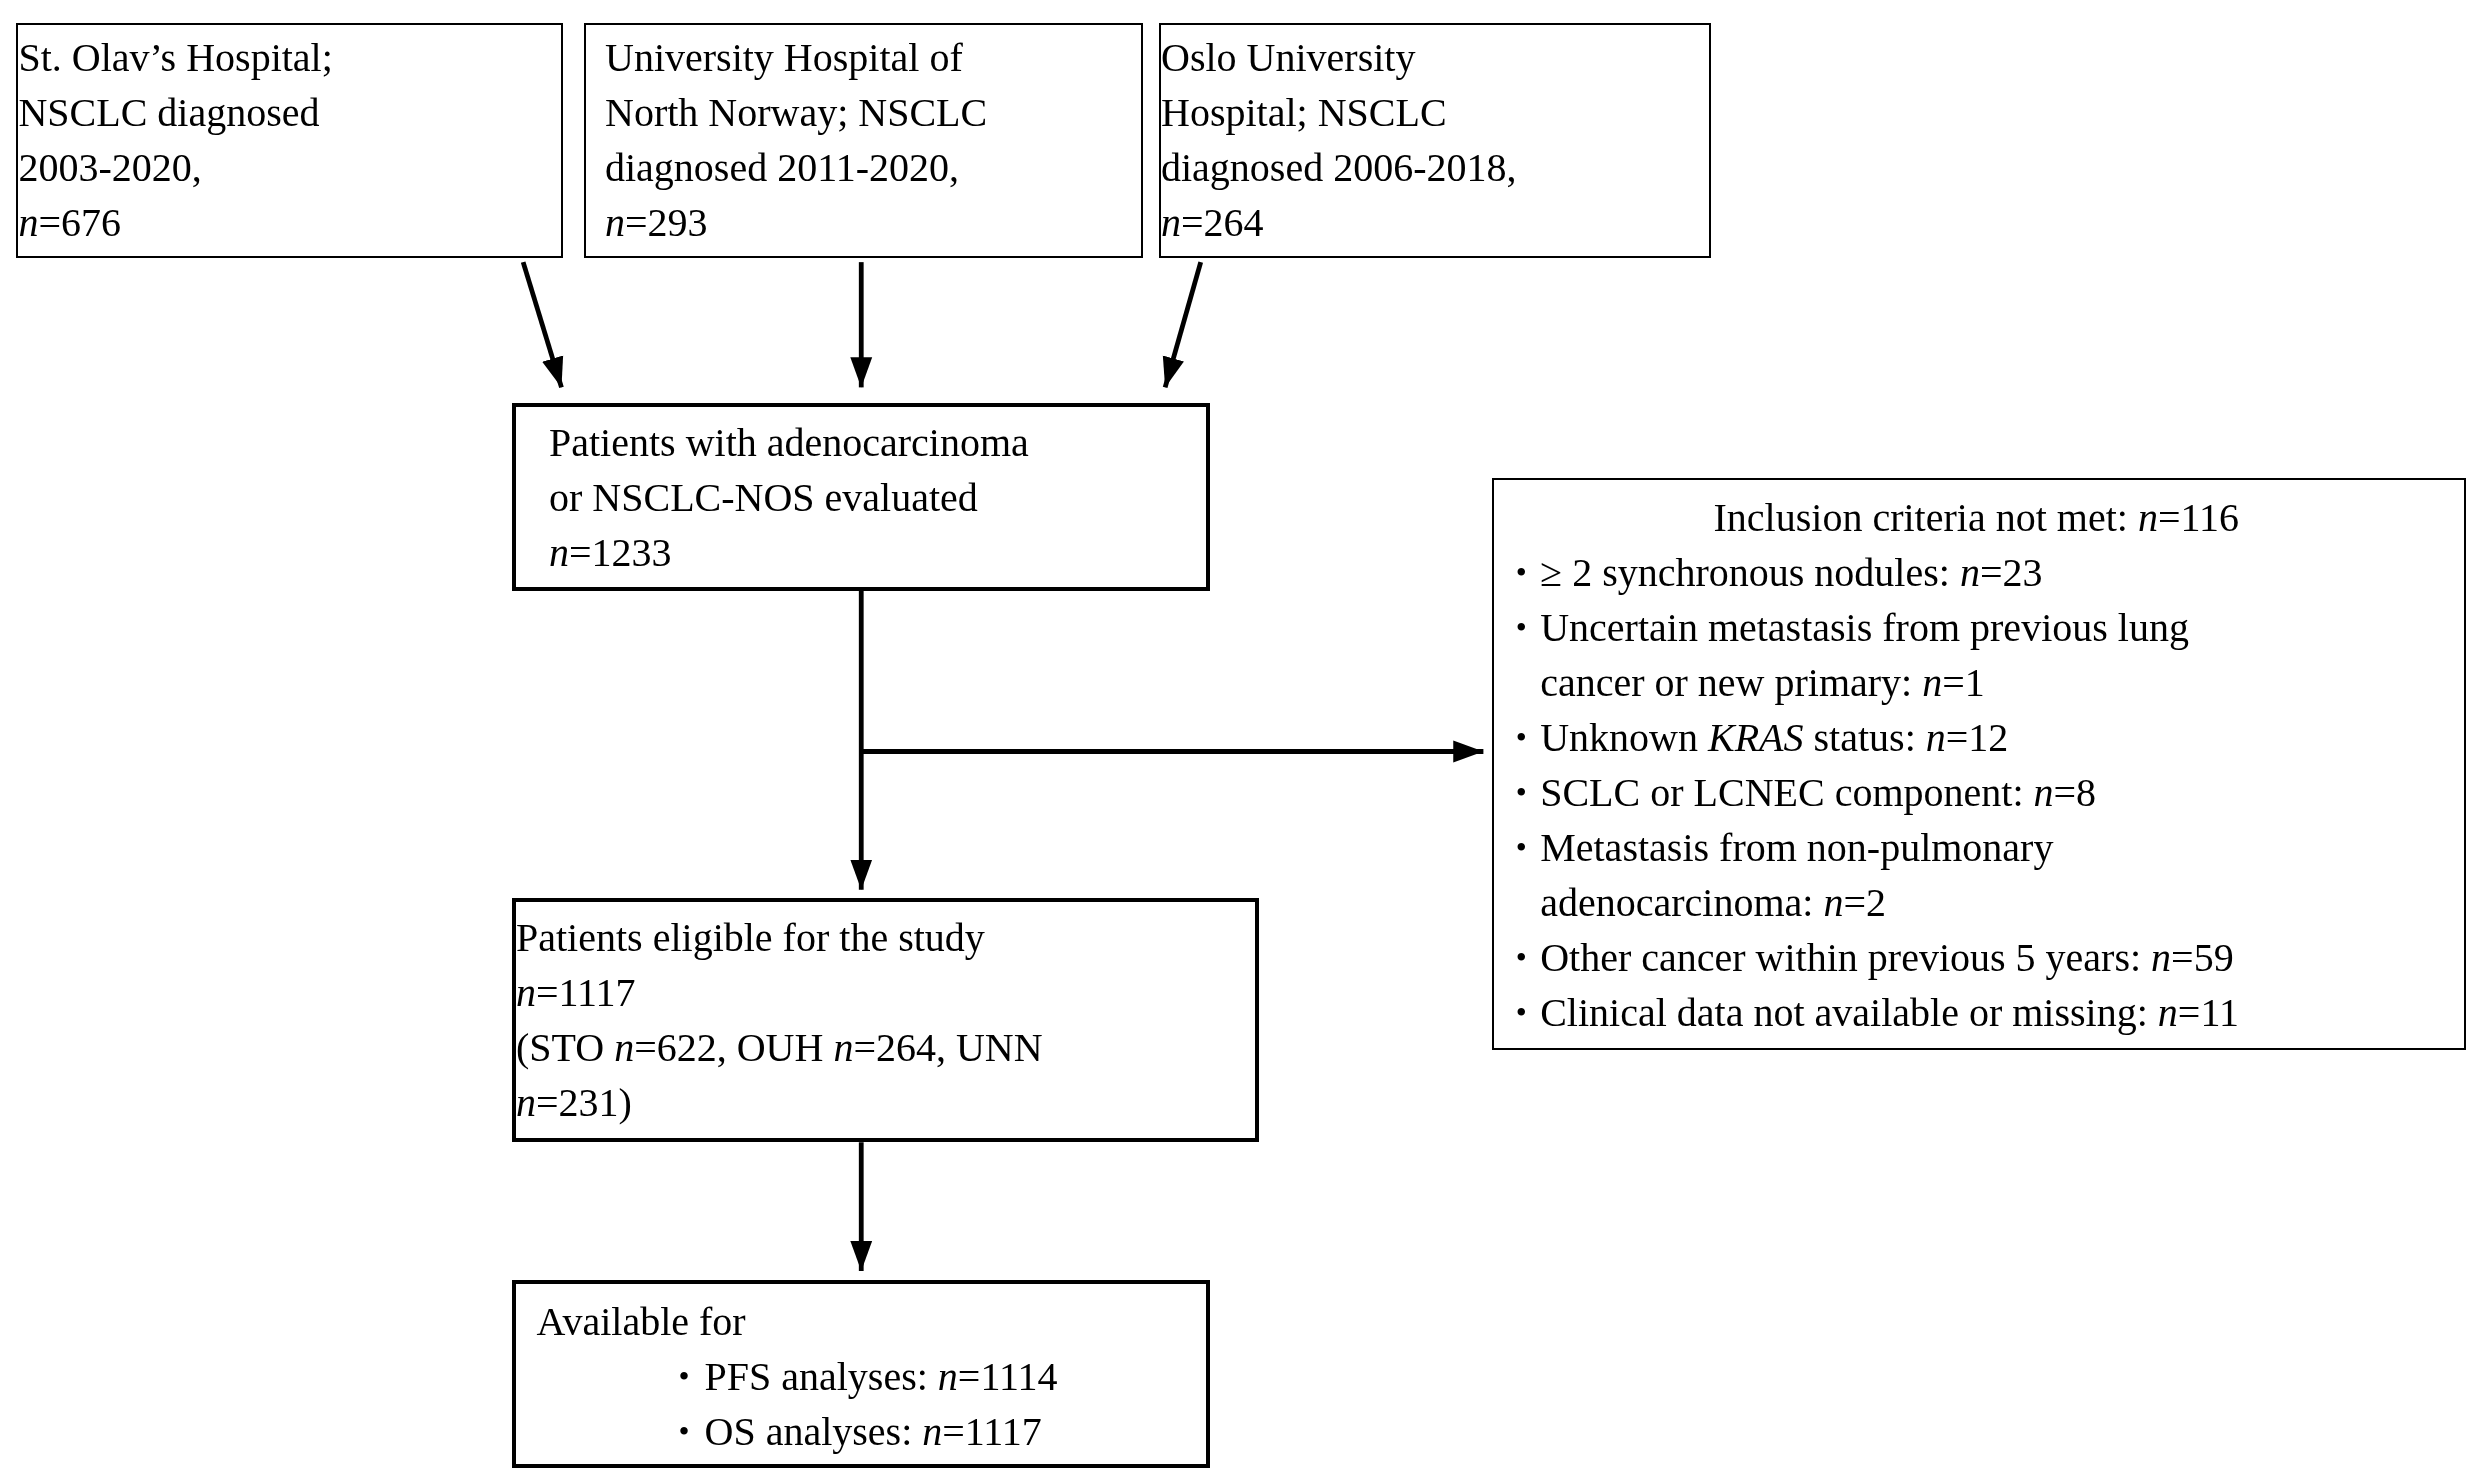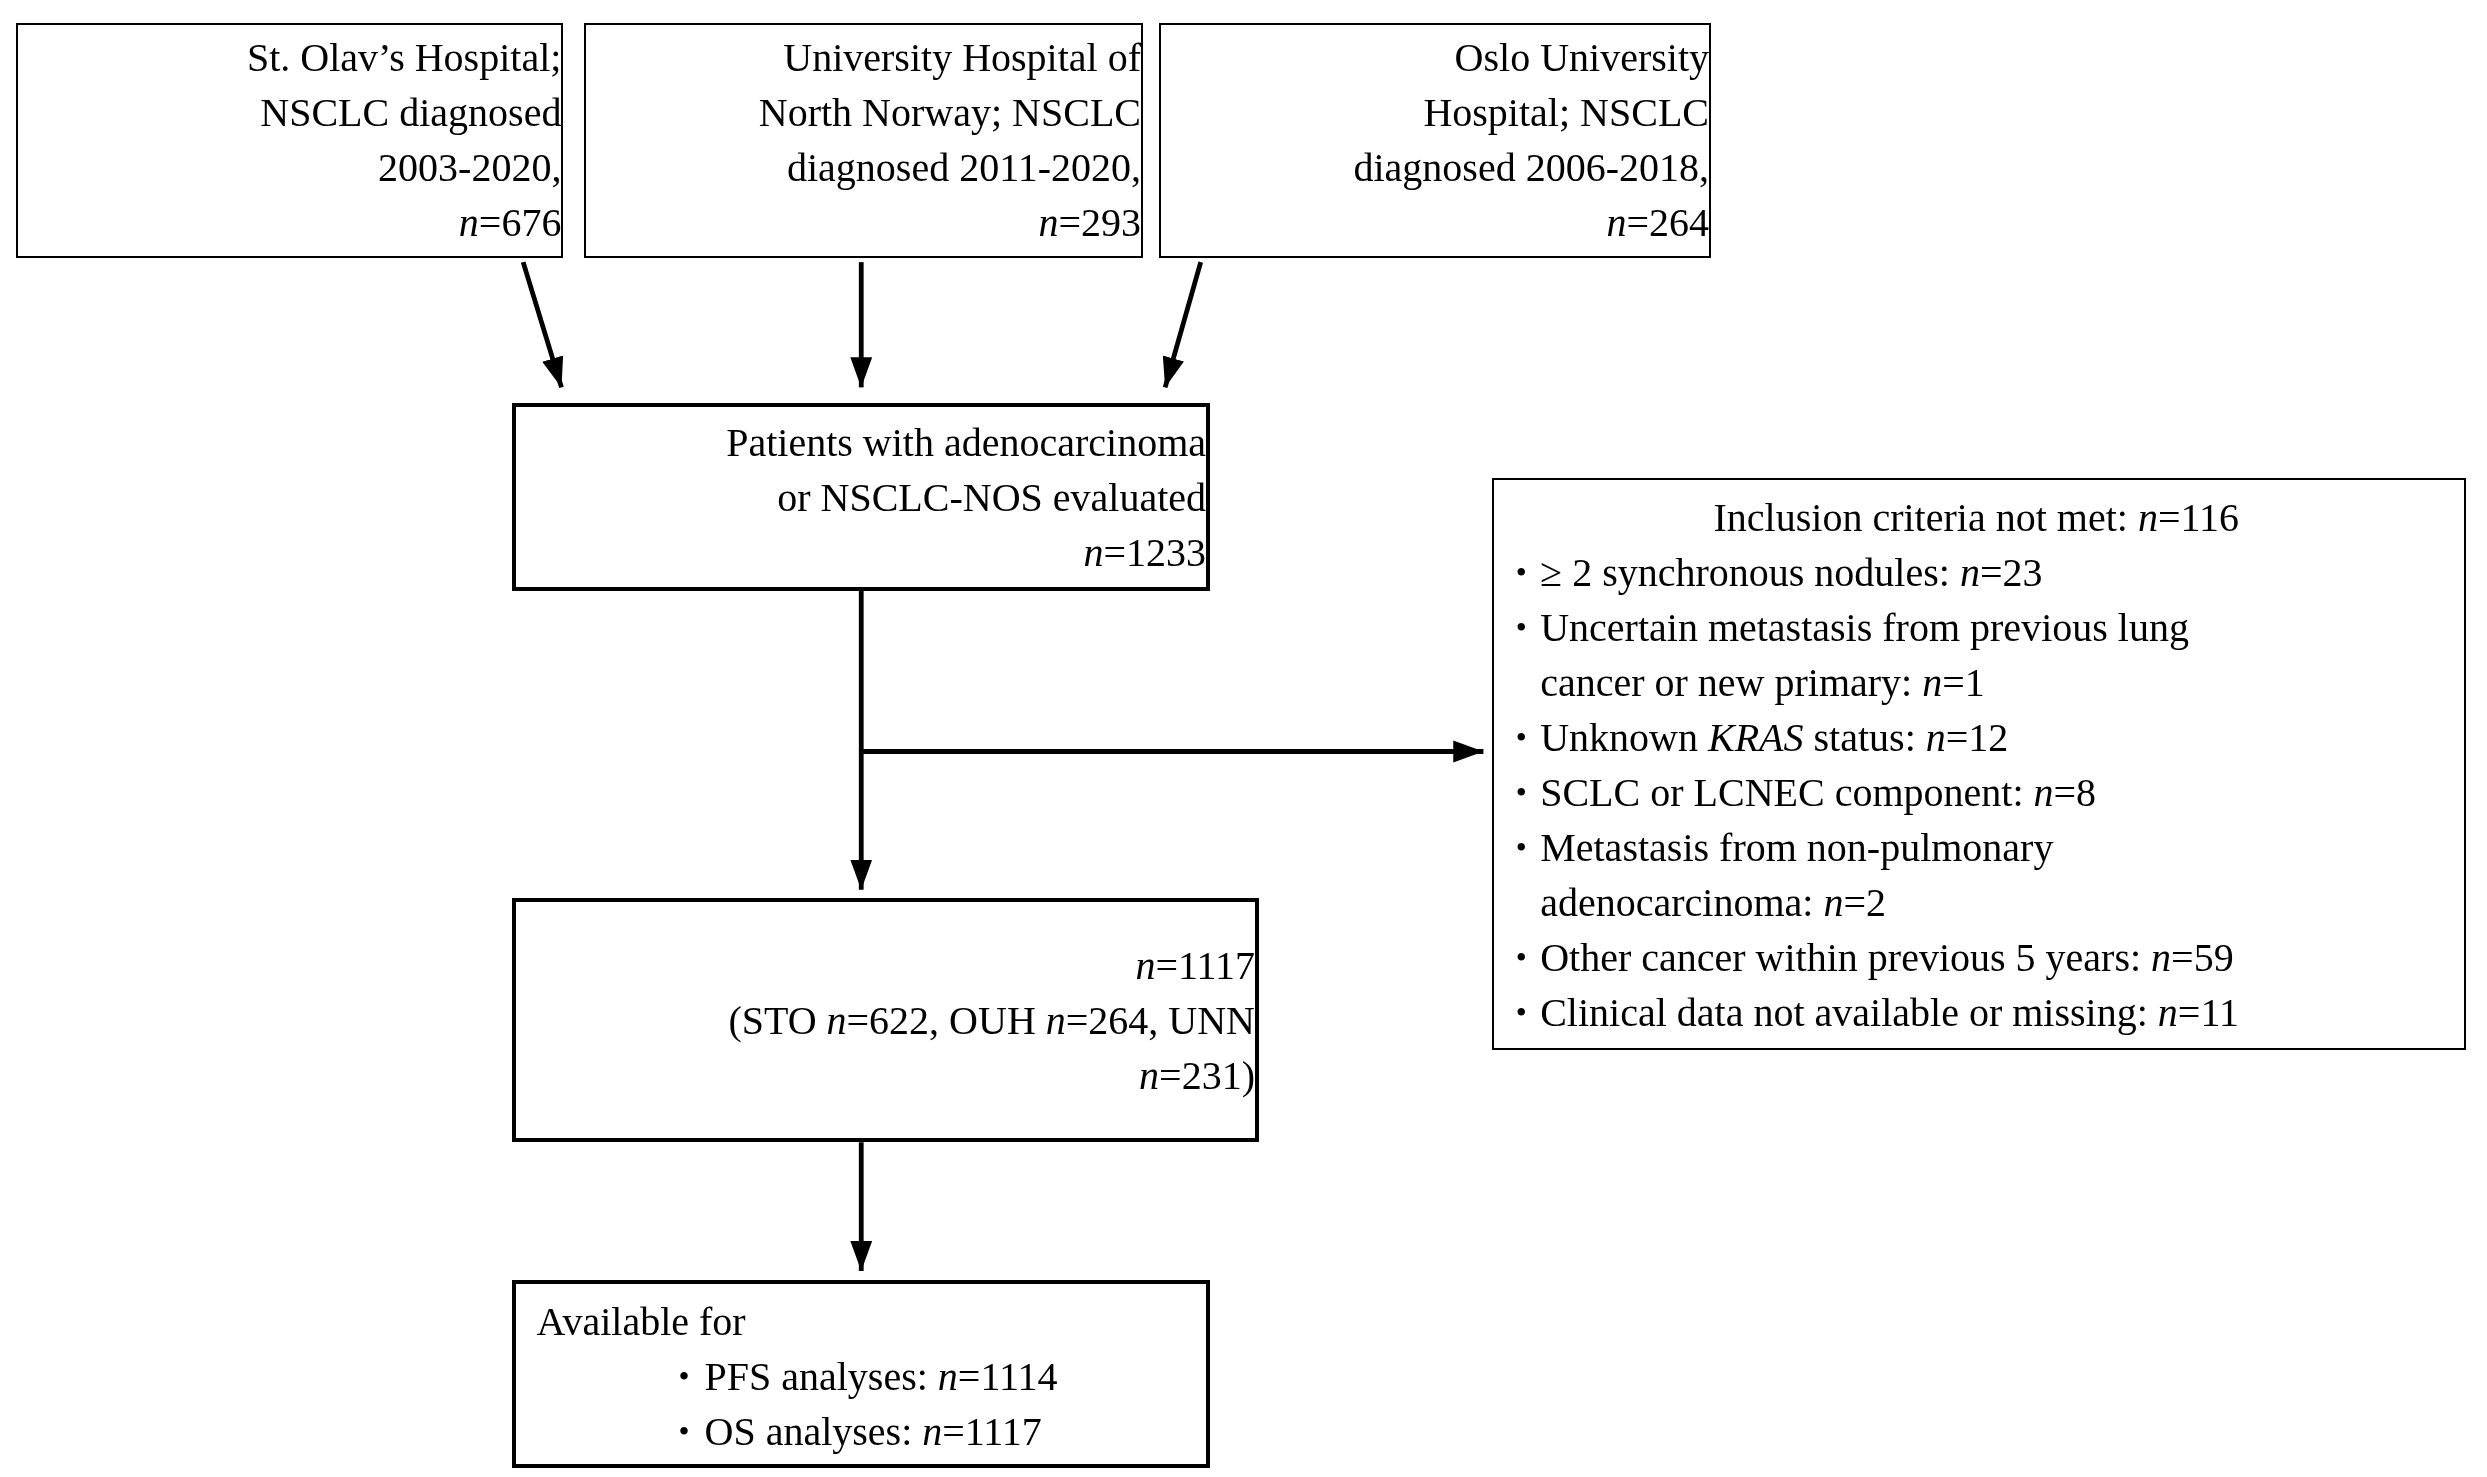--- a/index.html
+++ b/index.html
@@ -23,21 +23,21 @@
   .box {
     position: absolute;
     background: #ffffff;
     border: 2.7px solid #000000;
     box-sizing: border-box;
   }
   .center-box {
     display: flex;
     flex-direction: column;
     justify-content: center;
-    align-items: flex-end;
+    align-items: flex-start;
     text-align: center;
   }
   .center-box > div { white-space: nowrap; }
   .thick { border-width: 4.1px; }
 
   
   .exclusion {
     padding: 8.2px 13.7px 8.2px 8.2px;
     display: flex;
     flex-direction: column;
@@ -149,20 +149,21 @@
     </div>
     <div class="bullet-row">
       <span class="bullet">•</span>
       <div class="bullet-text">
           <div><span>Clinical data not available or missing: </span><i>n</i><span>=11</span></div>
         </div>
     </div>
   </div>
 
   <div class="box center-box thick" style="left:512px; top:898px; width:747px; height:244px;">
+      <div><span>Patients eligible for the study</span></div>
       <div><i>n</i><span>=1117</span></div>
       <div><span>(STO </span><i>n</i><span>=622, OUH </span><i>n</i><span>=264, UNN</span></div>
       <div><i>n</i><span>=231)</span></div>
     </div>
 
   <div class="box available thick" style="left:512px; top:1280px; width:698px; height:188px;">
     <div class="avail-title"><span>Available for</span></div>
     <div class="avail-bullets">
       <div class="bullet-row">
         <span class="bullet">•</span>

